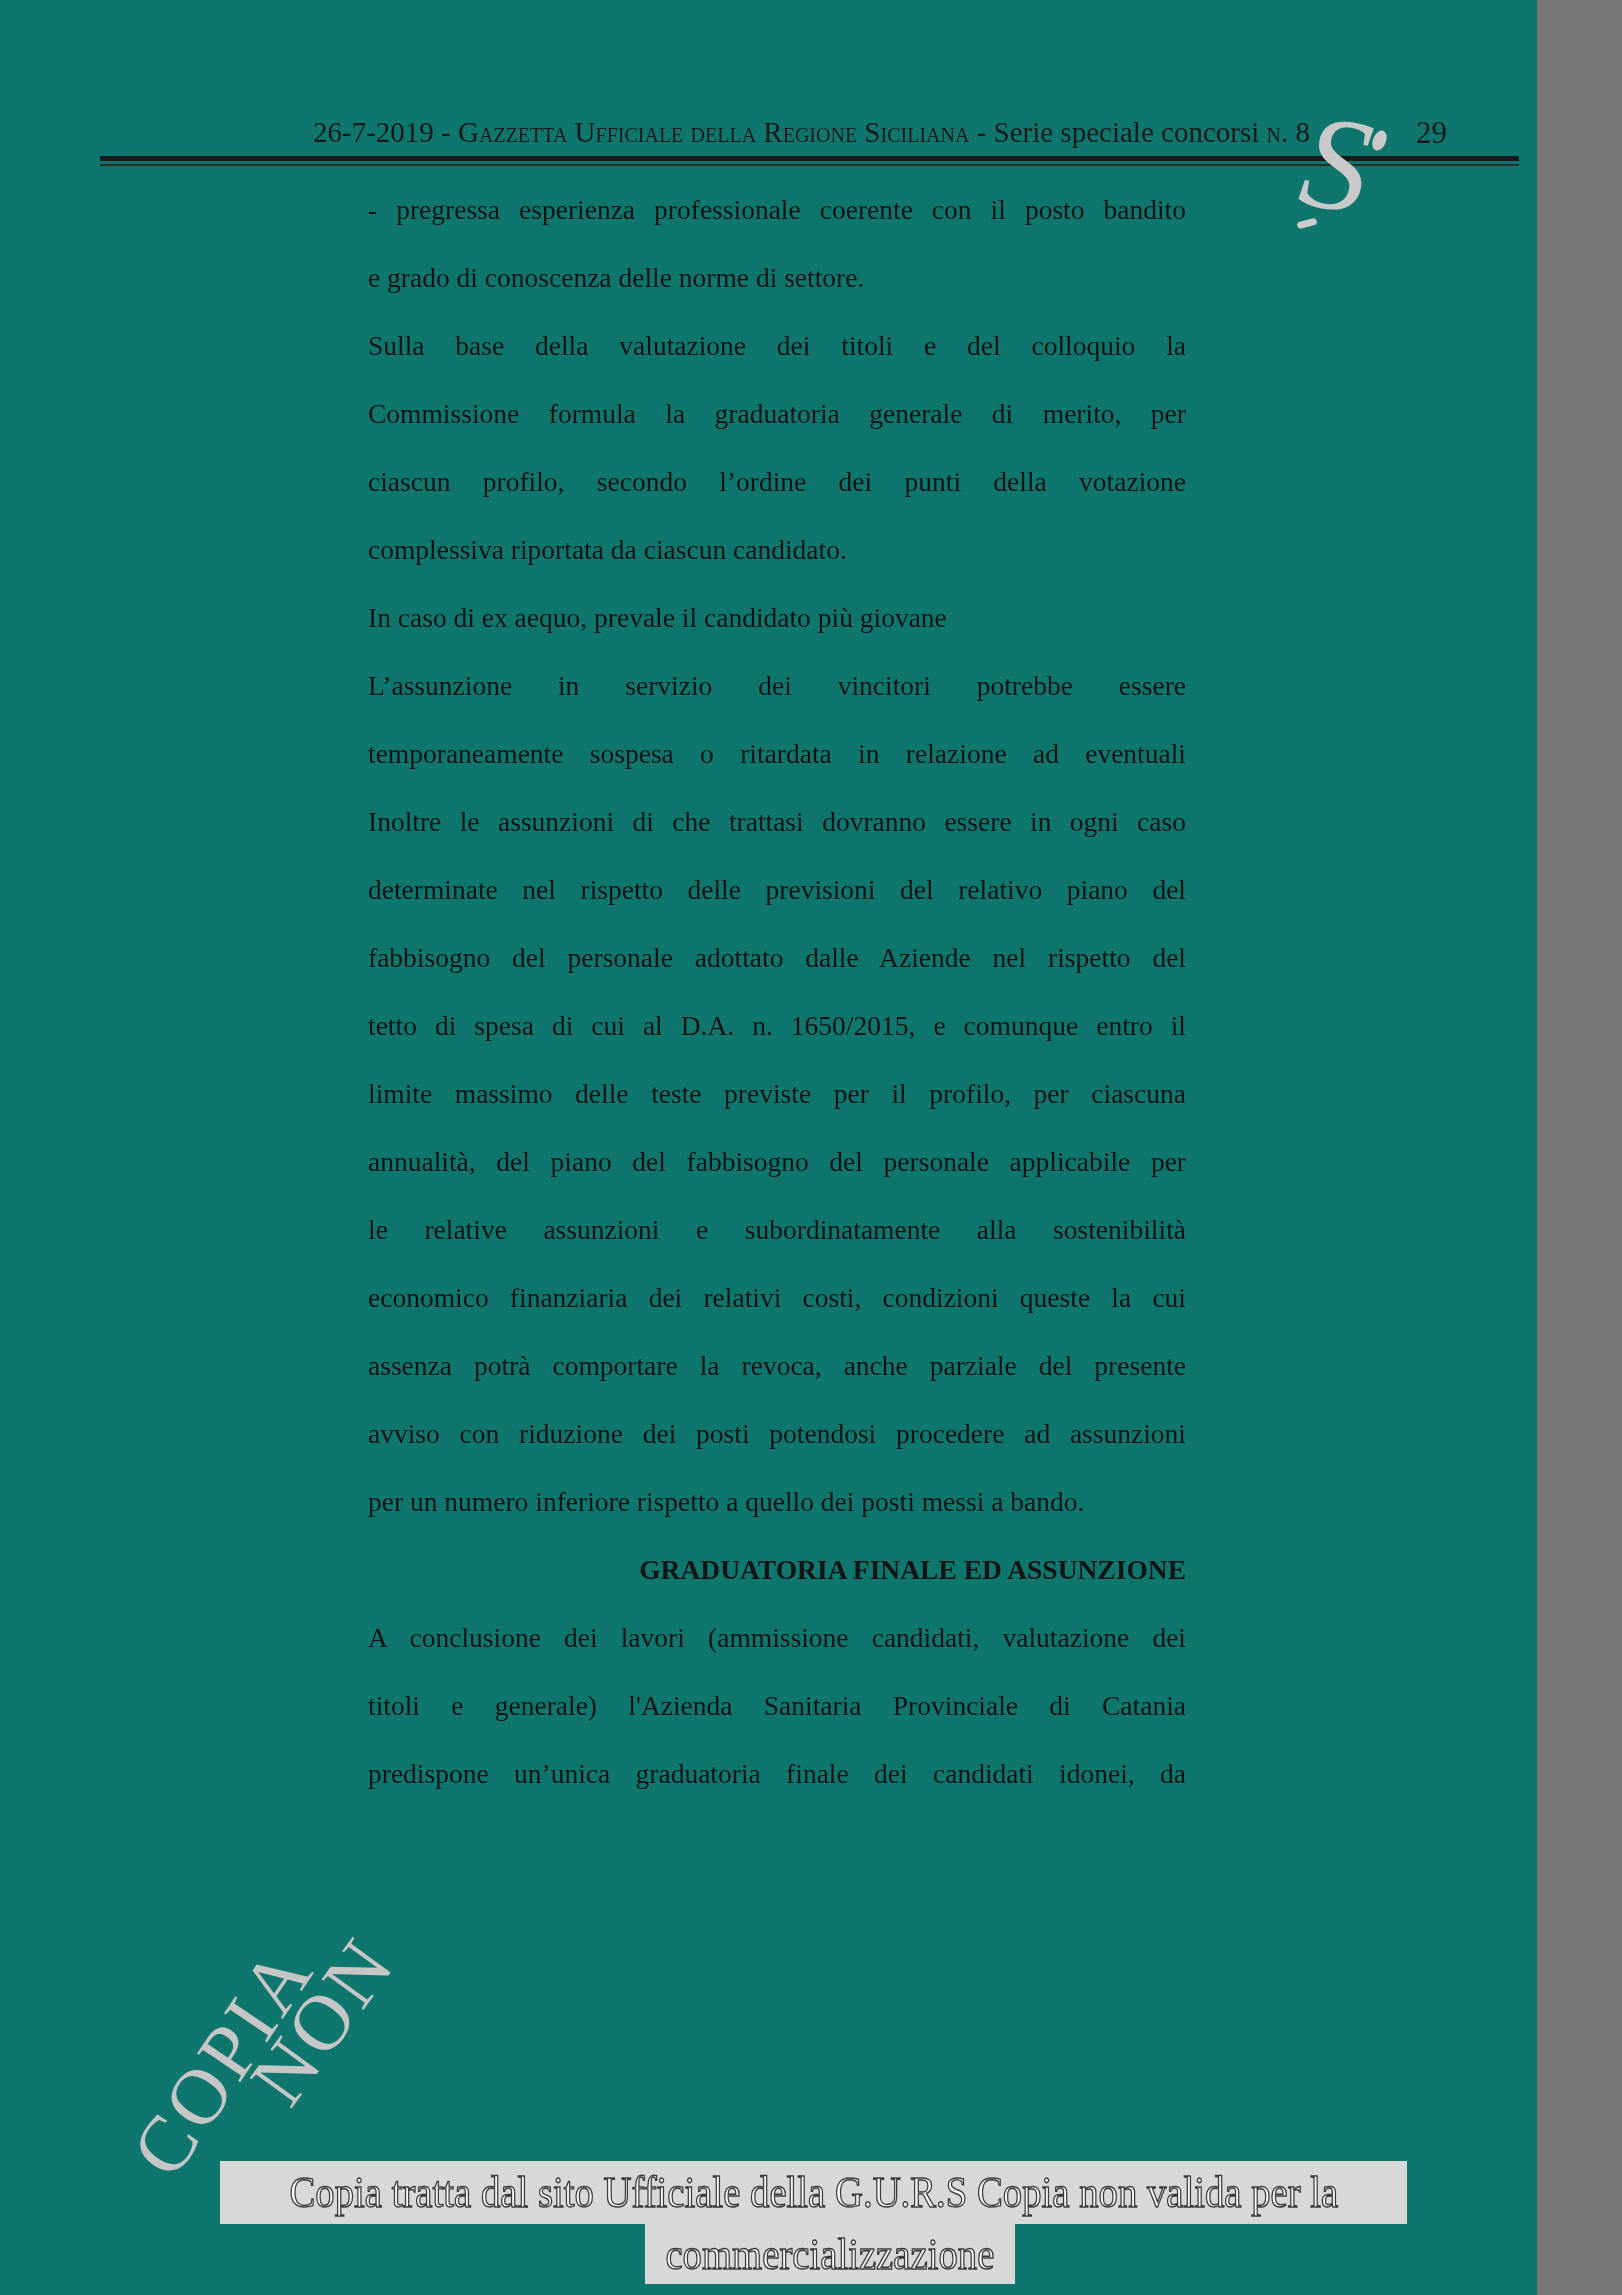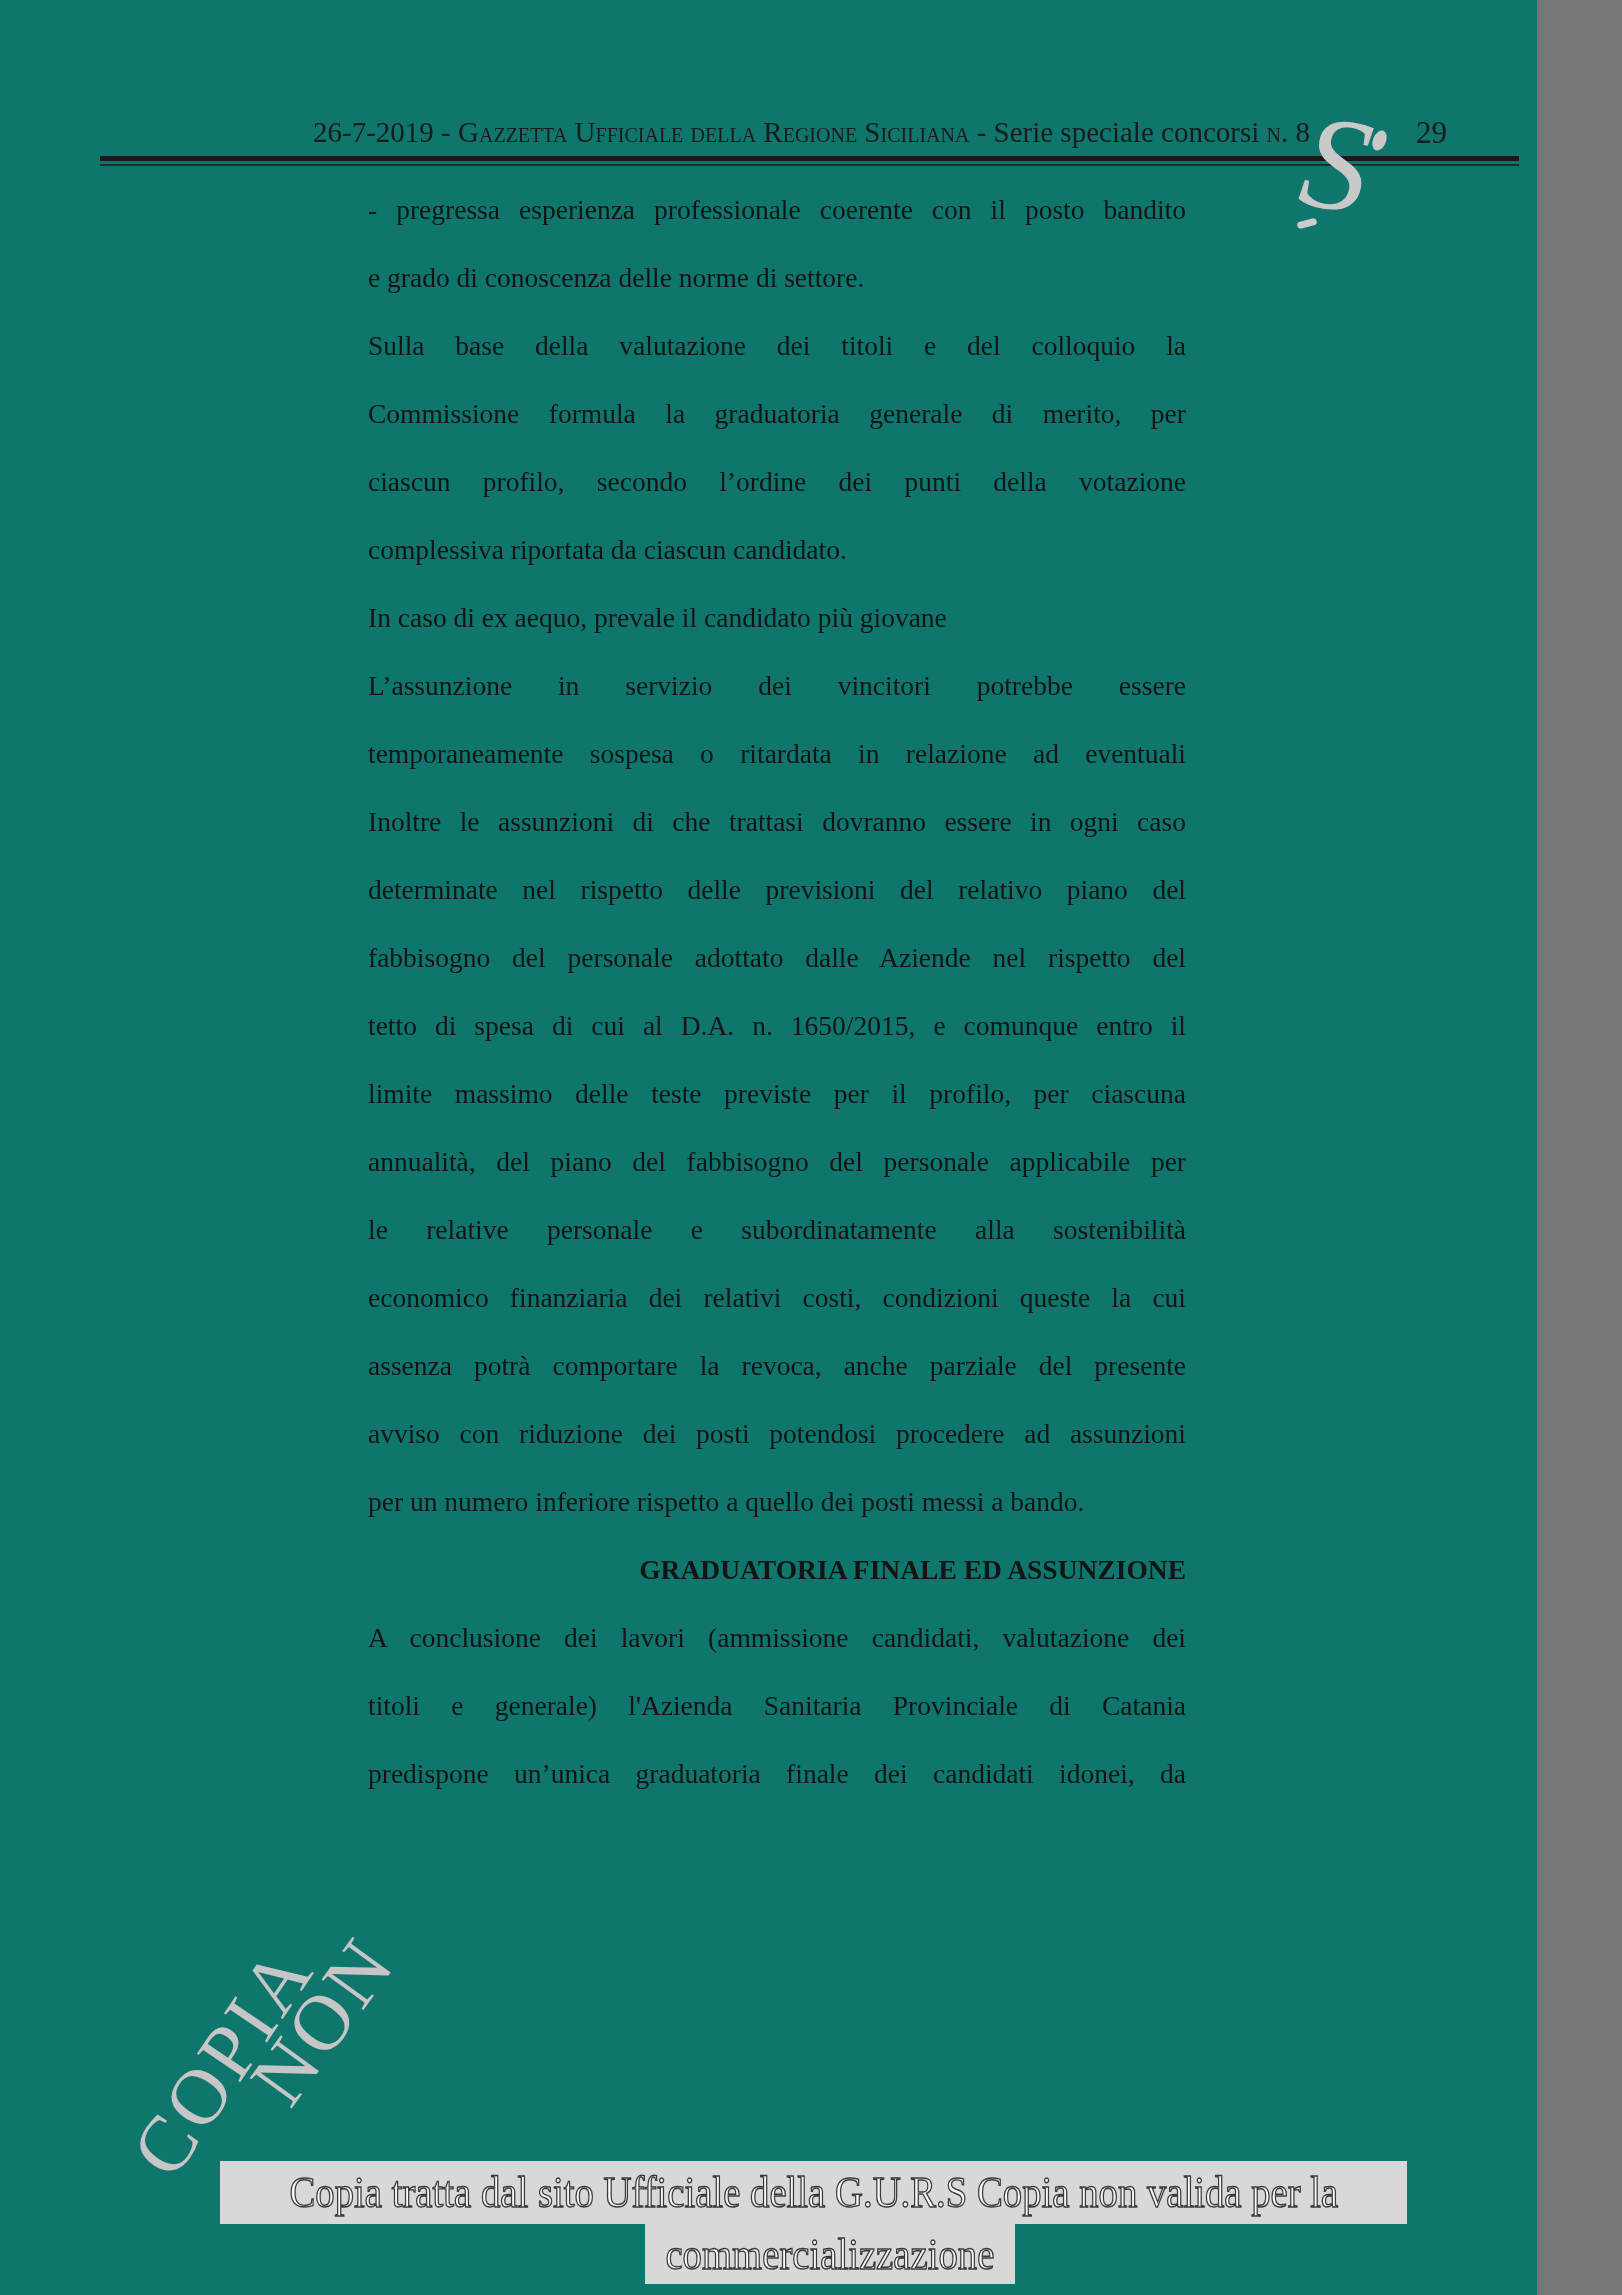--- a/index.html
+++ b/index.html
@@ -95,21 +95,21 @@
       <div class="line left">complessiva riportata da ciascun candidato.</div>
       <div class="line left">In caso di ex aequo, prevale il candidato più giovane</div>
       <div class="line justify">L’assunzione in servizio dei vincitori potrebbe essere</div>
       <div class="line justify">temporaneamente sospesa o ritardata in relazione ad eventuali</div>
       <div class="line justify">Inoltre le assunzioni di che trattasi dovranno essere in ogni caso</div>
       <div class="line justify">determinate nel rispetto delle previsioni del relativo piano del</div>
       <div class="line justify">fabbisogno del personale adottato dalle Aziende nel rispetto del</div>
       <div class="line justify">tetto di spesa di cui al D.A. n. 1650/2015, e comunque entro il</div>
       <div class="line justify">limite massimo delle teste previste per il profilo, per ciascuna</div>
       <div class="line justify">annualità, del piano del fabbisogno del personale applicabile per</div>
-      <div class="line justify">le relative personale e subordinatamente alla sostenibilità</div>
+      <div class="line justify">le relative assunzioni e subordinatamente alla sostenibilità</div>
       <div class="line justify">economico finanziaria dei relativi costi, condizioni queste la cui</div>
       <div class="line justify">assenza potrà comportare la revoca, anche parziale del presente</div>
       <div class="line justify">avviso con riduzione dei posti potendosi procedere ad assunzioni</div>
       <div class="line left">per un numero inferiore rispetto a quello dei posti messi a bando.</div>
       <div class="line heading">GRADUATORIA FINALE ED ASSUNZIONE</div>
       <div class="line justify">A conclusione dei lavori (ammissione candidati, valutazione dei</div>
       <div class="line justify">titoli e generale) l'Azienda Sanitaria Provinciale di Catania</div>
       <div class="line justify">predispone un’unica graduatoria finale dei candidati idonei, da</div>
     </div>
 

